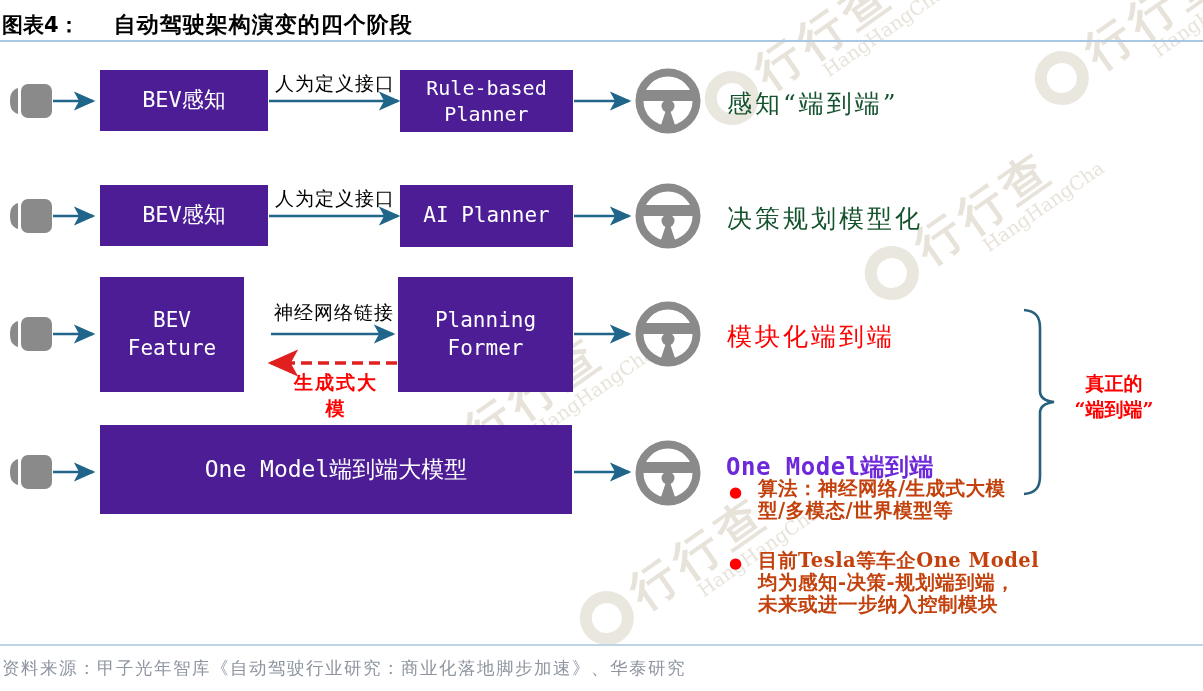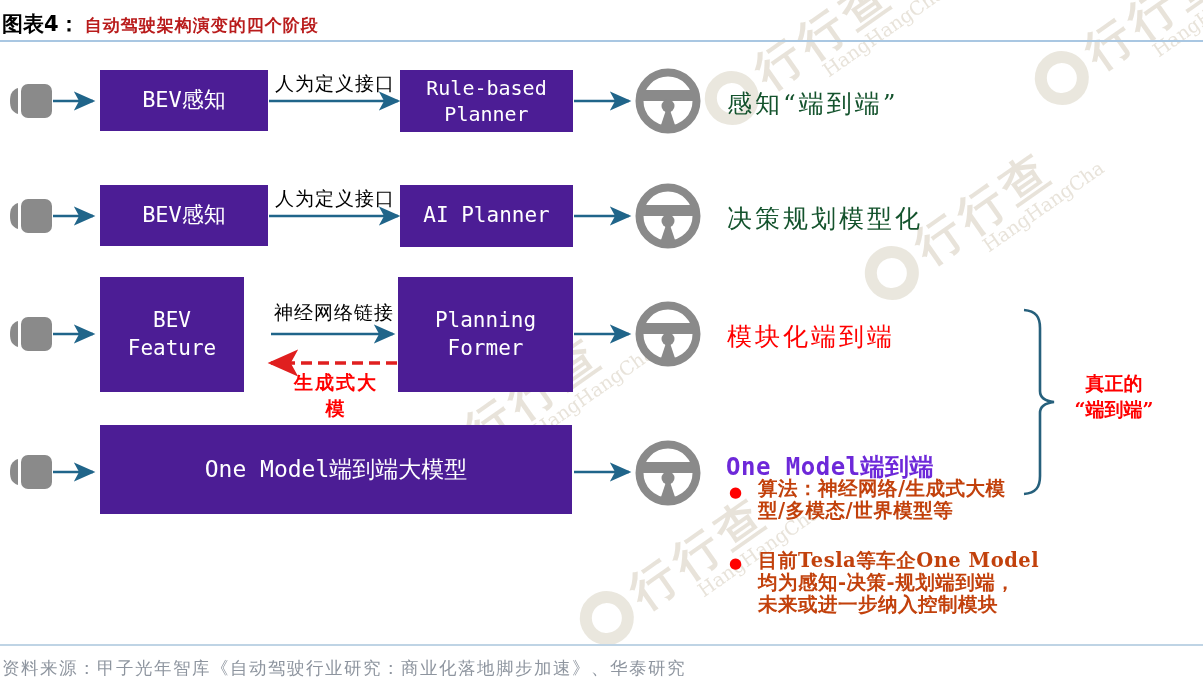--- a/index.html
+++ b/index.html
@@ -16,21 +16,21 @@
   }
   .wm .wm-ring {
     width:54px; height:54px; border:12px solid rgba(203,194,173,0.40);
     border-radius:50%;
   }
   .wm .wm-cjk { font-size:46px; letter-spacing:6px; font-weight:bold; }
   .wm .wm-latin { font-size:19px; position:absolute; left:118px; top:52px; }
   
   .title-wrap { position:absolute; left:2px; top:10px; z-index:2; }
   .title-prefix { font-family:"DejaVu Sans", sans-serif; font-weight:bold; font-size:21px; color:#000; }
-  .title-text { font-weight:bold; font-size:17px; color:#b91c1c; letter-spacing:1px; }
+  .title-text { font-weight:bold; font-size:22px; color:#000000; letter-spacing:1px;margin-left:29px; }
   .title-rule { position:absolute; left:0; top:40px; width:1203px; height:2px;
     background:#42506a; border-bottom:2px solid #a9c7e2; z-index:2; }
   
   .navy-box {
     position:absolute; background:#4c1d95; color:#ffffff; z-index:2;
     display:flex; flex-direction:column; align-items:center; justify-content:center;
     font-family:"DejaVu Sans Mono", monospace; text-align:center;
   }
   .navy-box .ln { line-height:1.3; }
   .icon-abs { position:absolute; z-index:2; line-height:0; }

